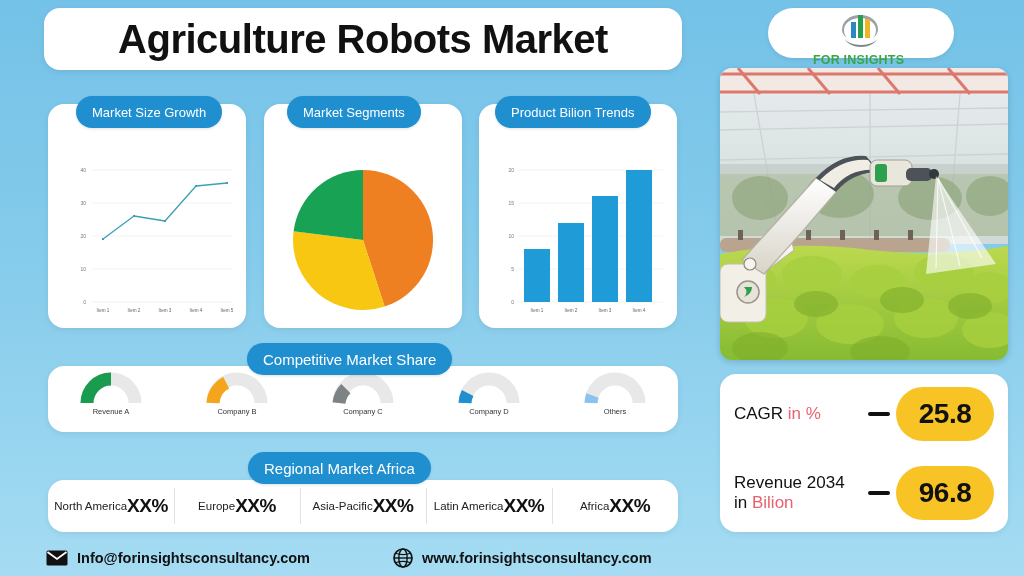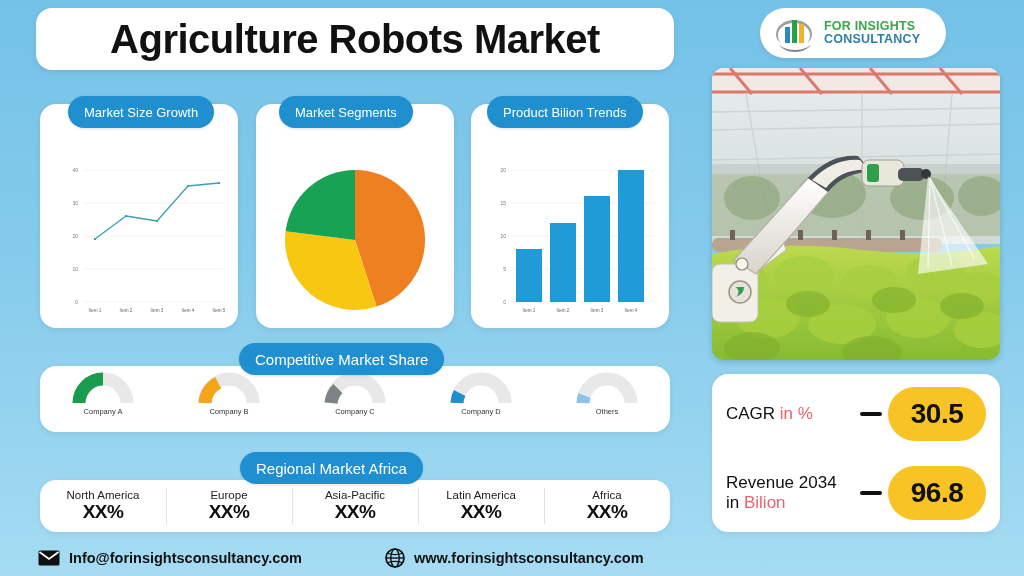--- a/index.html
+++ b/index.html
@@ -2,40 +2,41 @@
 <html><head>
 <meta charset="utf-8">
 <style>
   * { box-sizing: border-box; margin: 0; padding: 0; }
   html, body { width: 1024px; height: 576px; overflow: hidden; }
   body {
     font-family: "Liberation Sans", sans-serif;
     background: linear-gradient(180deg, #74c2e8 0%, #85cbeb 45%, #a5dcf3 100%);
     position: relative;
   }
-  .stage { position: absolute; inset: 0; width: 904px; height: 576px; }
+  .stage { position: absolute; inset: 0; width: 904px; height: 576px; margin-left: 8px; }
 
   
   .title-card {
     position: absolute; left: 36px; top: 8px; width: 638px; height: 62px;
     background: #ffffff; border-radius: 16px;
     display: flex; align-items: center; justify-content: center;
     box-shadow: 0 2px 6px rgba(0,0,0,.08);
   }
   .title-card h1 {
     font-size: 40px; font-weight: 700; color: #111; letter-spacing: -.5px;
     white-space: nowrap;
   }
 
   
   .logo-card {
     position: absolute; left: 760px; top: 8px; width: 186px; height: 50px;
     background: #fff; border-radius: 25px;
     display: flex; align-items: center; gap: 6px; padding: 0 12px;
     box-shadow: 0 2px 5px rgba(0,0,0,.08);
+    flex-direction: column;
   }
   .logo-mark { width: 46px; height: 40px; flex: 0 0 auto; }
   .logo-text { line-height: 1.05; }
   .logo-l1 { font-size: 12.5px; font-weight: 700; color: #3aa648; letter-spacing: .2px; }
   .logo-l2 { font-size: 12.5px; font-weight: 700; color: #2d7fa8; letter-spacing: .2px; }
 
   
   .badge {
     position: absolute; background: #1f8fd0; color: #fff;
     border-radius: 16px; height: 29px; display: flex; align-items: center;
@@ -59,21 +60,21 @@
   #panel-gauges { left: 40px; top: 366px; width: 630px; height: 66px; }
   .gauge-row { position: absolute; inset: 0; display: flex; }
   .gauge-cell { flex: 1; display: flex; flex-direction: column;
                 align-items: center; justify-content: flex-start; padding-top: 5px; }
   .gauge-cell svg { display: block; }
   .gauge-label { font-size: 7.5px; color: #333; margin-top: 2px; }
 
   
   #panel-region { left: 40px; top: 480px; width: 630px; height: 52px; }
   .region-row { position: absolute; inset: 0; display: flex; }
-  .region-cell { flex: 1; display: flex; flex-direction: column; align-items: center;
+  .region-cell { flex: 1; display: flex; flex-direction: row; align-items: center;
                  justify-content: center; position: relative; }
   .region-cell + .region-cell::before {
     content: ""; position: absolute; left: 0; top: 8px; bottom: 8px;
     width: 1px; background: #e2e2e2;
   }
   .region-name { font-size: 11.5px; color: #222; }
   .region-val  { font-size: 19px; font-weight: 700; color: #111; letter-spacing: -.5px; }
 
   
   .photo {
@@ -210,21 +211,21 @@
 
   <div class="badge lg" style="left:239px; top:343px;">Competitive Market Share</div>
   <div class="panel" id="panel-gauges">
     <div class="gauge-row">
 
       <div class="gauge-cell">
         <svg width="62" height="34" viewBox="0 0 62 34">
           <path d="M7 32 A24 24 0 0 1 55 32" fill="none" stroke="#e8e8e8" stroke-width="13"></path>
           <path d="M7 32 A24 24 0 0 1 31 8" fill="none" stroke="#1a9c4e" stroke-width="13"></path>
         </svg>
-        <div class="gauge-label">Company A</div>
+        <div class="gauge-label">Revenue A</div>
       </div>
 
       <div class="gauge-cell">
         <svg width="62" height="34" viewBox="0 0 62 34">
           <path d="M7 32 A24 24 0 0 1 55 32" fill="none" stroke="#e8e8e8" stroke-width="13"></path>
           <path d="M7 32 A24 24 0 0 1 20.2 11.8" fill="none" stroke="#f4a51c" stroke-width="13"></path>
         </svg>
         <div class="gauge-label">Company B</div>
       </div>
 
@@ -381,21 +382,21 @@
     </svg>
   </div>
 
   <div class="panel" id="panel-stats">
     <div class="stat-row r1">
       <div class="stat-label">
         <span>CAGR </span><span class="accent">in %</span>
       </div>
       <div class="stat-dash"></div>
       <div class="stat-pill">
-        <span>30.5</span>
+        <span>25.8</span>
       </div>
     </div>
     <div class="stat-row r2">
       <div class="stat-label">
         <div><span>Revenue 2034</span></div>
         <div><span>in </span><span class="accent">Bilion</span></div>
       </div>
       <div class="stat-dash"></div>
       <div class="stat-pill">
         <span>96.8</span>

